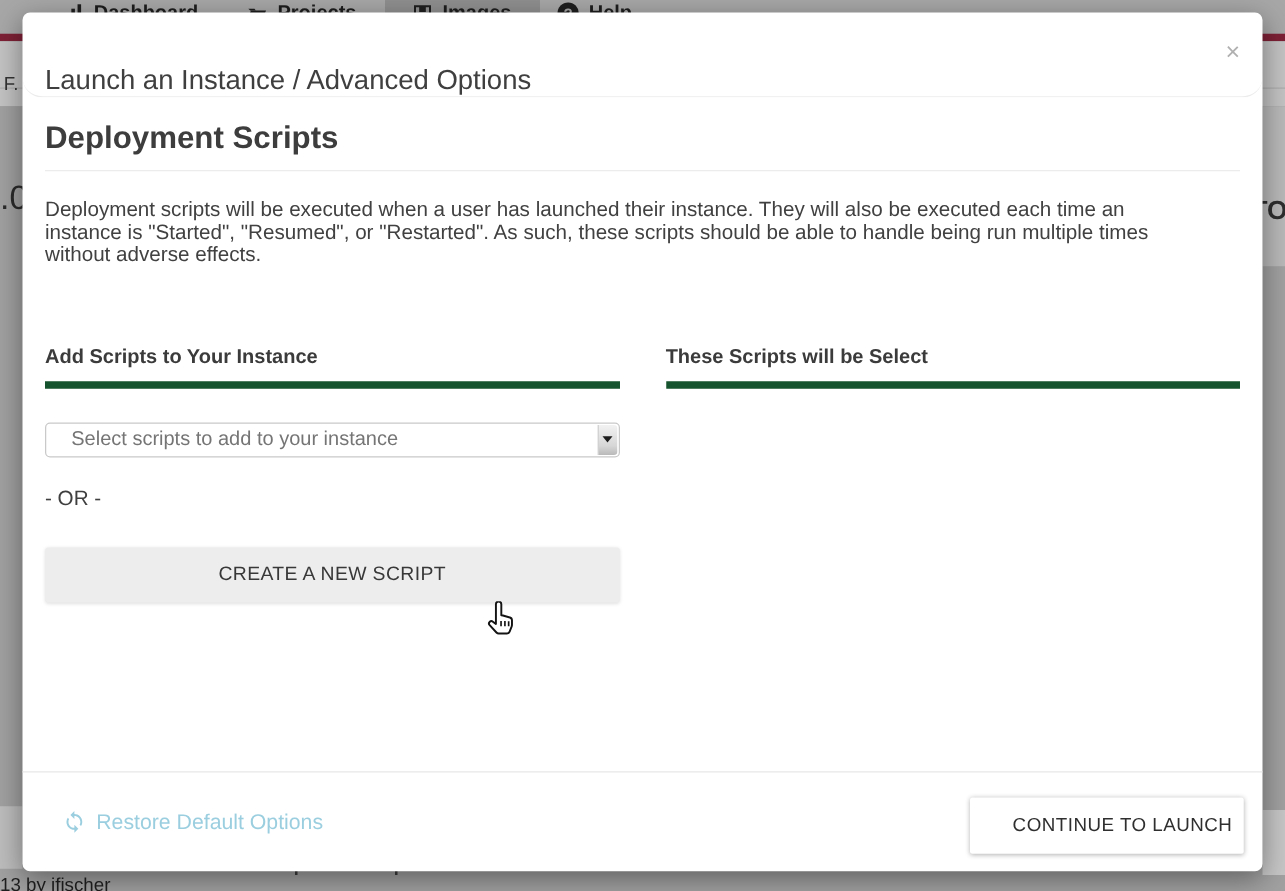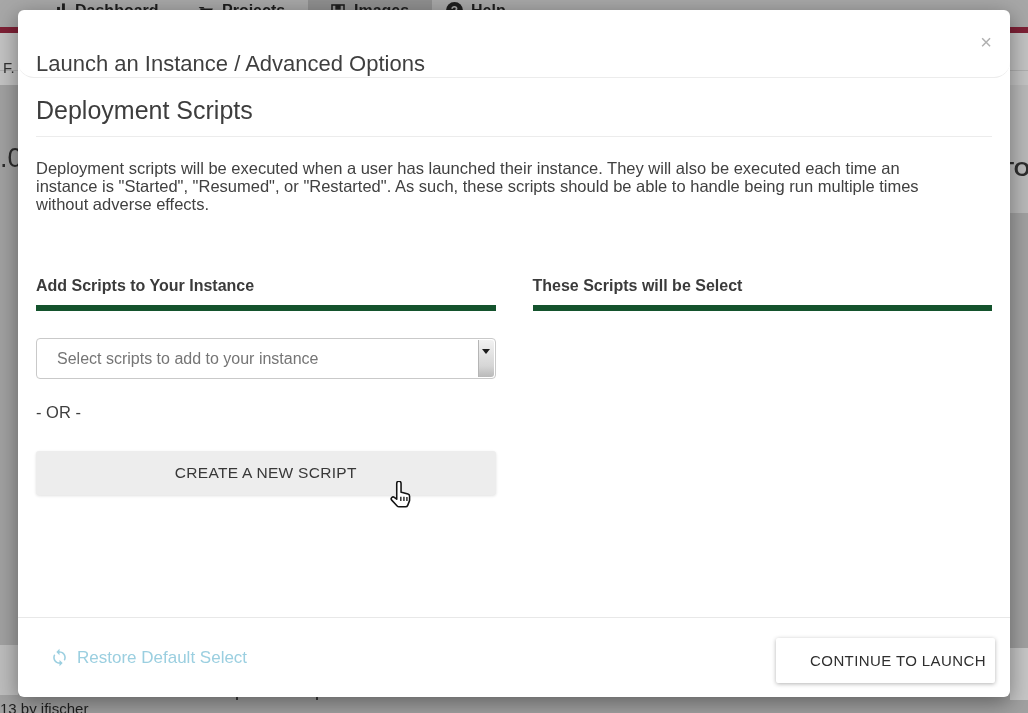--- a/index.html
+++ b/index.html
@@ -57,37 +57,37 @@
   }
   .modal-title { font-size: 22px; color: #3f3f3f; font-weight: 400; }
   .modal-close {
     position: absolute; right: 18px; top: 22px; font-size: 20px; line-height: 20px;
     color: #b0b0b0; cursor: pointer; background: none; border: none;
     font-family: "Liberation Sans", sans-serif;
   }
 
   .modal-body { padding: 0 18px; }
   .section-heading {
-    margin-top: 18px; font-size: 25px; font-weight: 400; color: #3d3d3d;
+    margin-top: 18px; font-size: 25px; font-weight: 700; color: #3d3d3d;
     padding-bottom: 11px; border-bottom: 1px solid #ececec;
   }
   .section-desc {
     margin-top: 22px; font-size: 16.5px; line-height: 18px; color: #414141;
     max-width: 926px;
   }
 
   .columns { display: flex; gap: 37px; margin-top: 64px; }
   .col { flex: 1; position: relative; }
   .col-header {
     font-size: 16px; font-weight: 700; color: #3b3b3b;
     padding-bottom: 10px; border-bottom: 6px solid #14532d;
   }
 
   .select-box {
-    margin-top: 27px; position: relative; height: 41px; width: 100%;
+    margin-top: 27px; position: relative; height: 28px; width: 100%;
     background: #fff; border: 1px solid #c9c9c9; border-radius: 4px;
     display: flex; align-items: center; cursor: pointer;
   }
   .select-value { padding-left: 20px; font-size: 16px; color: #757575; }
   .select-arrow-strip {
     position: absolute; top: 1px; bottom: 1px; right: 1px; width: 16px;
     background: linear-gradient(180deg, #f2f2f2 0%, #d6d6d6 70%, #b9b9b9 100%);
     border-left: 1px solid #b5b5b5; border-radius: 0 3px 3px 0;
   }
   .select-arrow-strip::after {
@@ -223,19 +223,19 @@
   <svg class="hand-cursor" width="27" height="31" viewBox="0 0 24 28">
     <path d="M8.6 2.2c0-1.1.9-2 1.95-2s1.95.9 1.95 2v8l1.2.1 5 1.45c.9.26 1.5 1.08 1.5 2.02v3.3c0 .38-.07.76-.2 1.12l-1.5 3.8c-.32.8-1.1 1.32-1.95 1.32H10.6c-.62 0-1.2-.26-1.62-.72l-4.9-5.3c-.64-.7-.6-1.78.08-2.43.62-.58 1.58-.62 2.25-.1l2.19 1.68V2.2z" fill="#ffffff" stroke="#141414" stroke-width="1.4" stroke-linejoin="round"></path>
     <path d="M12.3 14.2v3.8M15.1 14.2v3.8M17.8 14.4v3.6" stroke="#141414" stroke-width="1.2" fill="none"></path>
   </svg>
 
   <div class="modal-footer">
     <button class="restore-link">
       <svg width="19" height="19" viewBox="0 0 24 24">
         <path d="M12 4V1L8 5l4 4V6c3.31 0 6 2.69 6 6 0 1.01-.25 1.97-.7 2.8l1.46 1.46C19.54 15.03 20 13.57 20 12c0-4.42-3.58-8-8-8zm0 14c-3.31 0-6-2.69-6-6 0-1.01.25-1.97.7-2.8L5.24 7.74C4.46 8.97 4 10.43 4 12c0 4.42 3.58 8 8 8v3l4-4-4-4v3z" fill="#9bcfe0"></path>
       </svg>
-      <span>Restore Default Select</span>
+      <span>Restore Default Options</span>
     </button>
 
     <button class="continue-btn">CONTINUE TO LAUNCH</button>
   </div>
 
 </div>
 
 </body></html>

